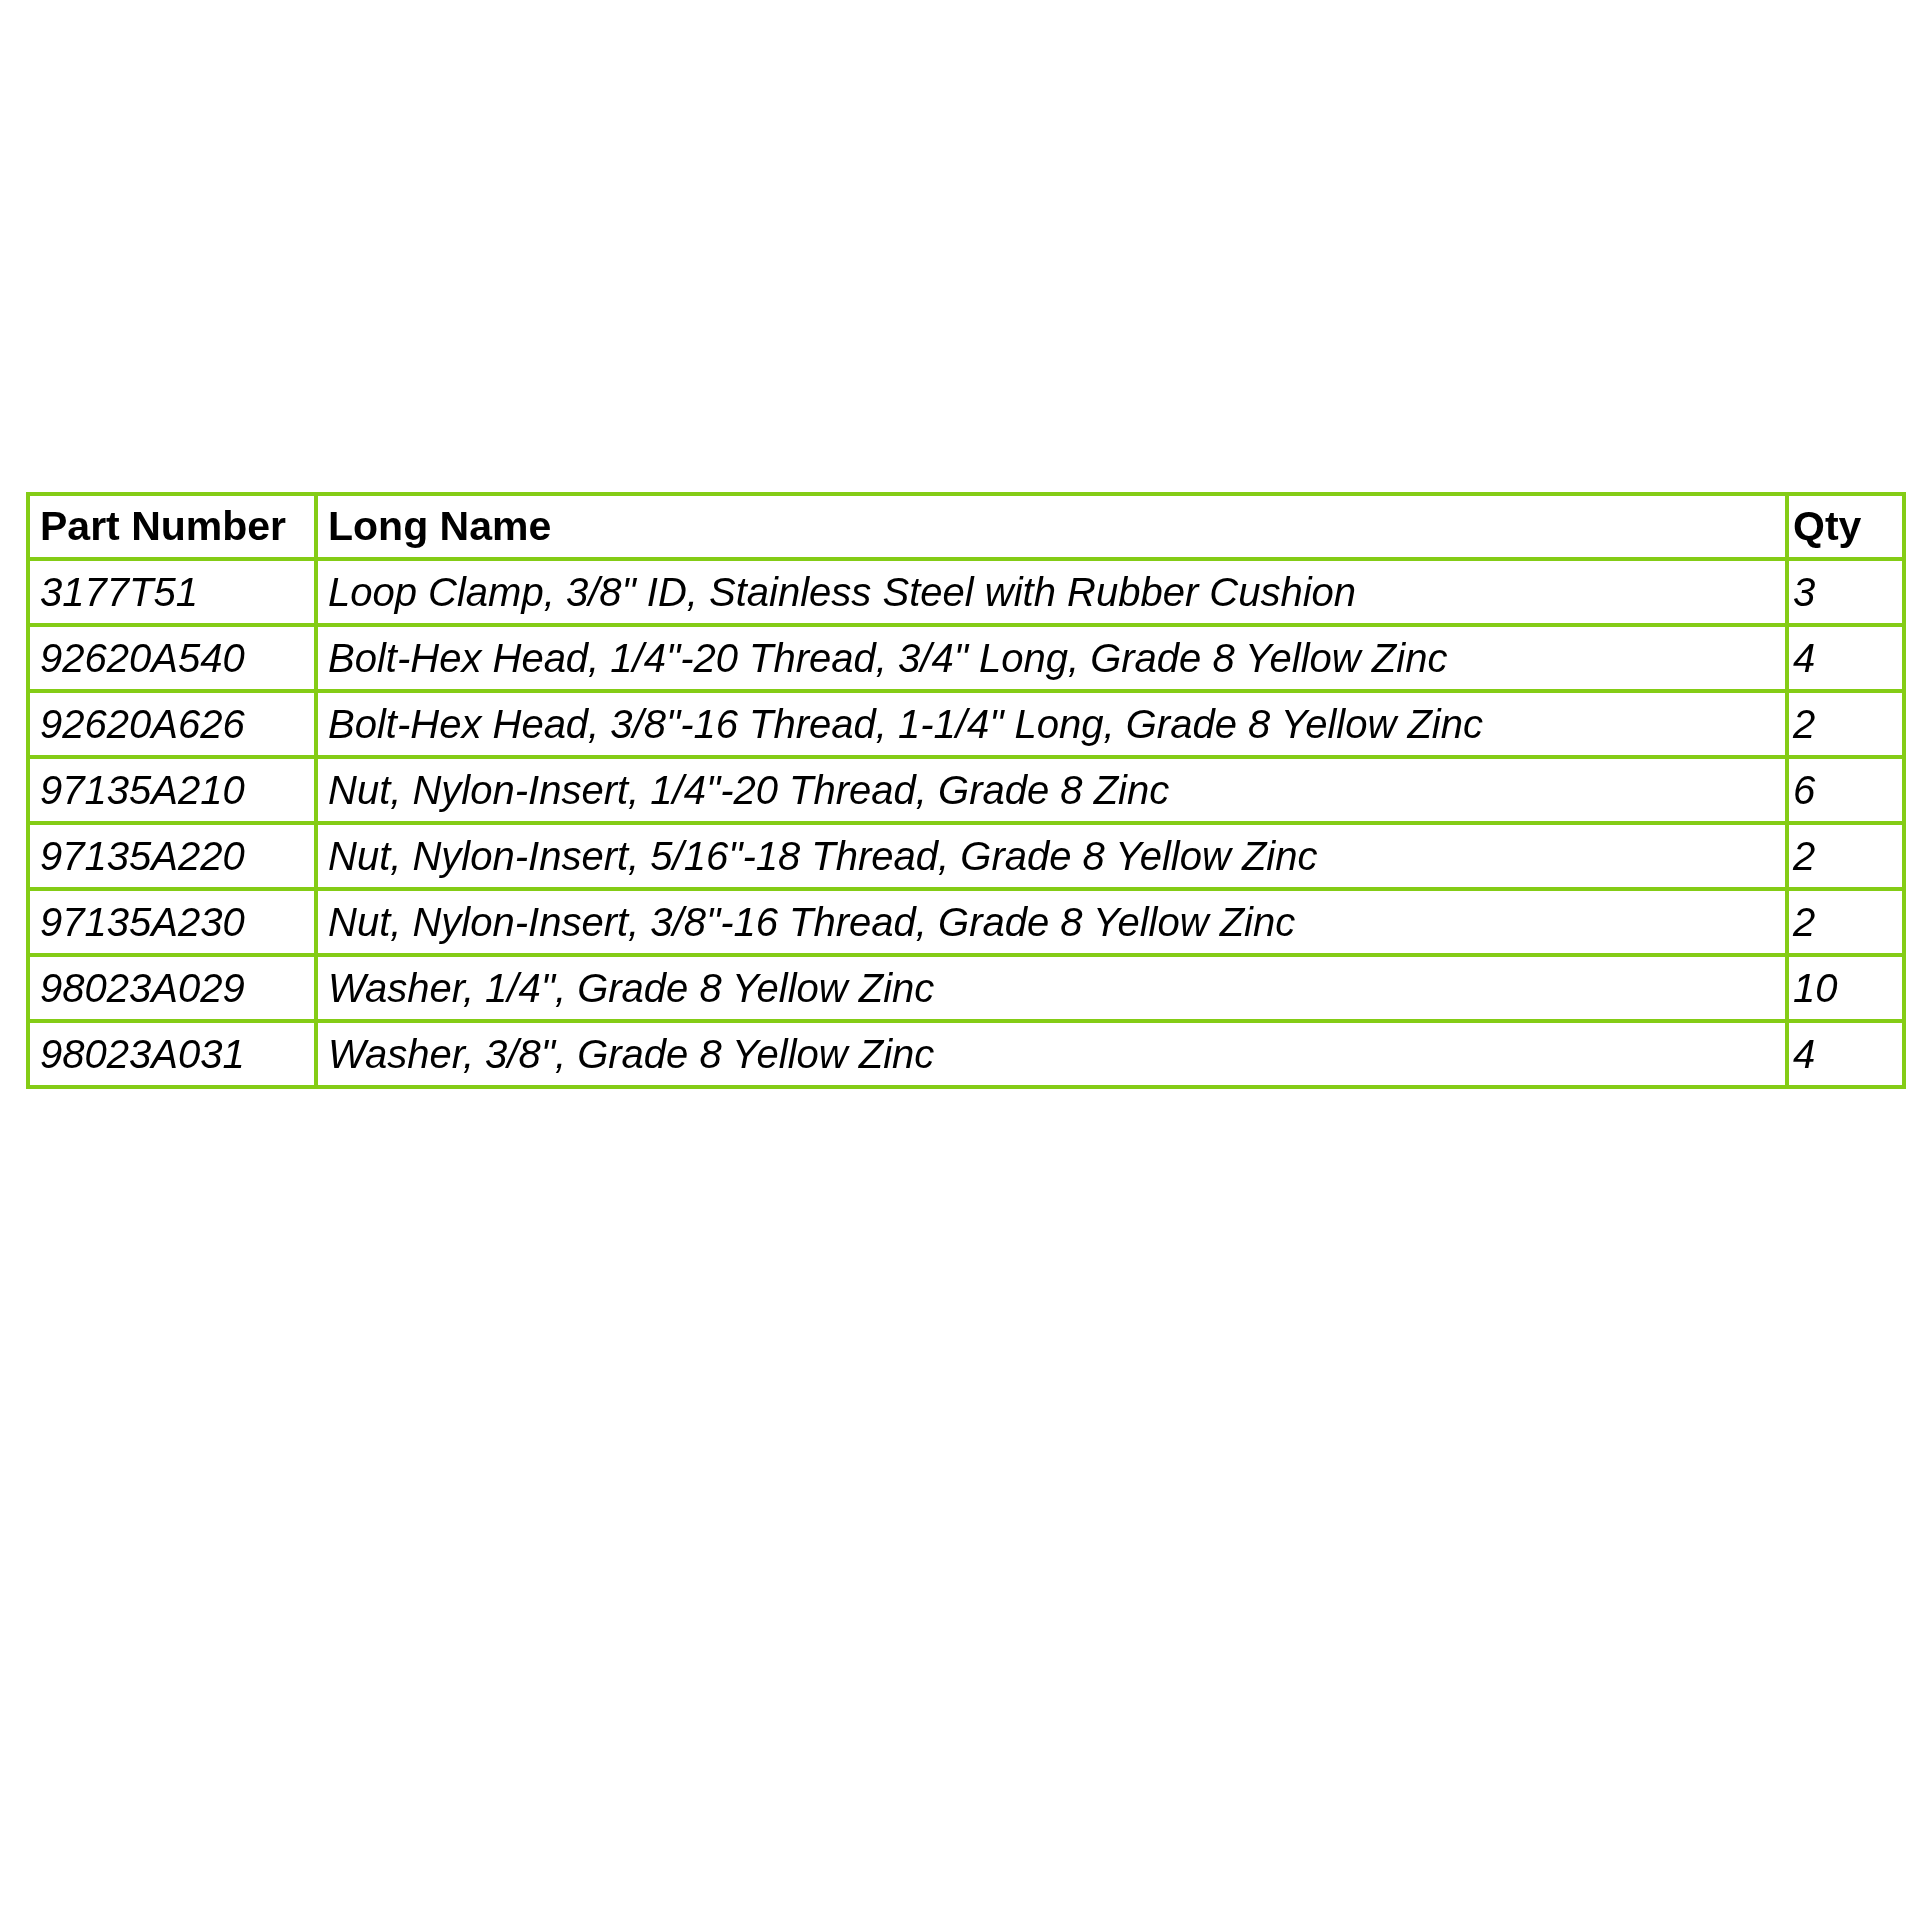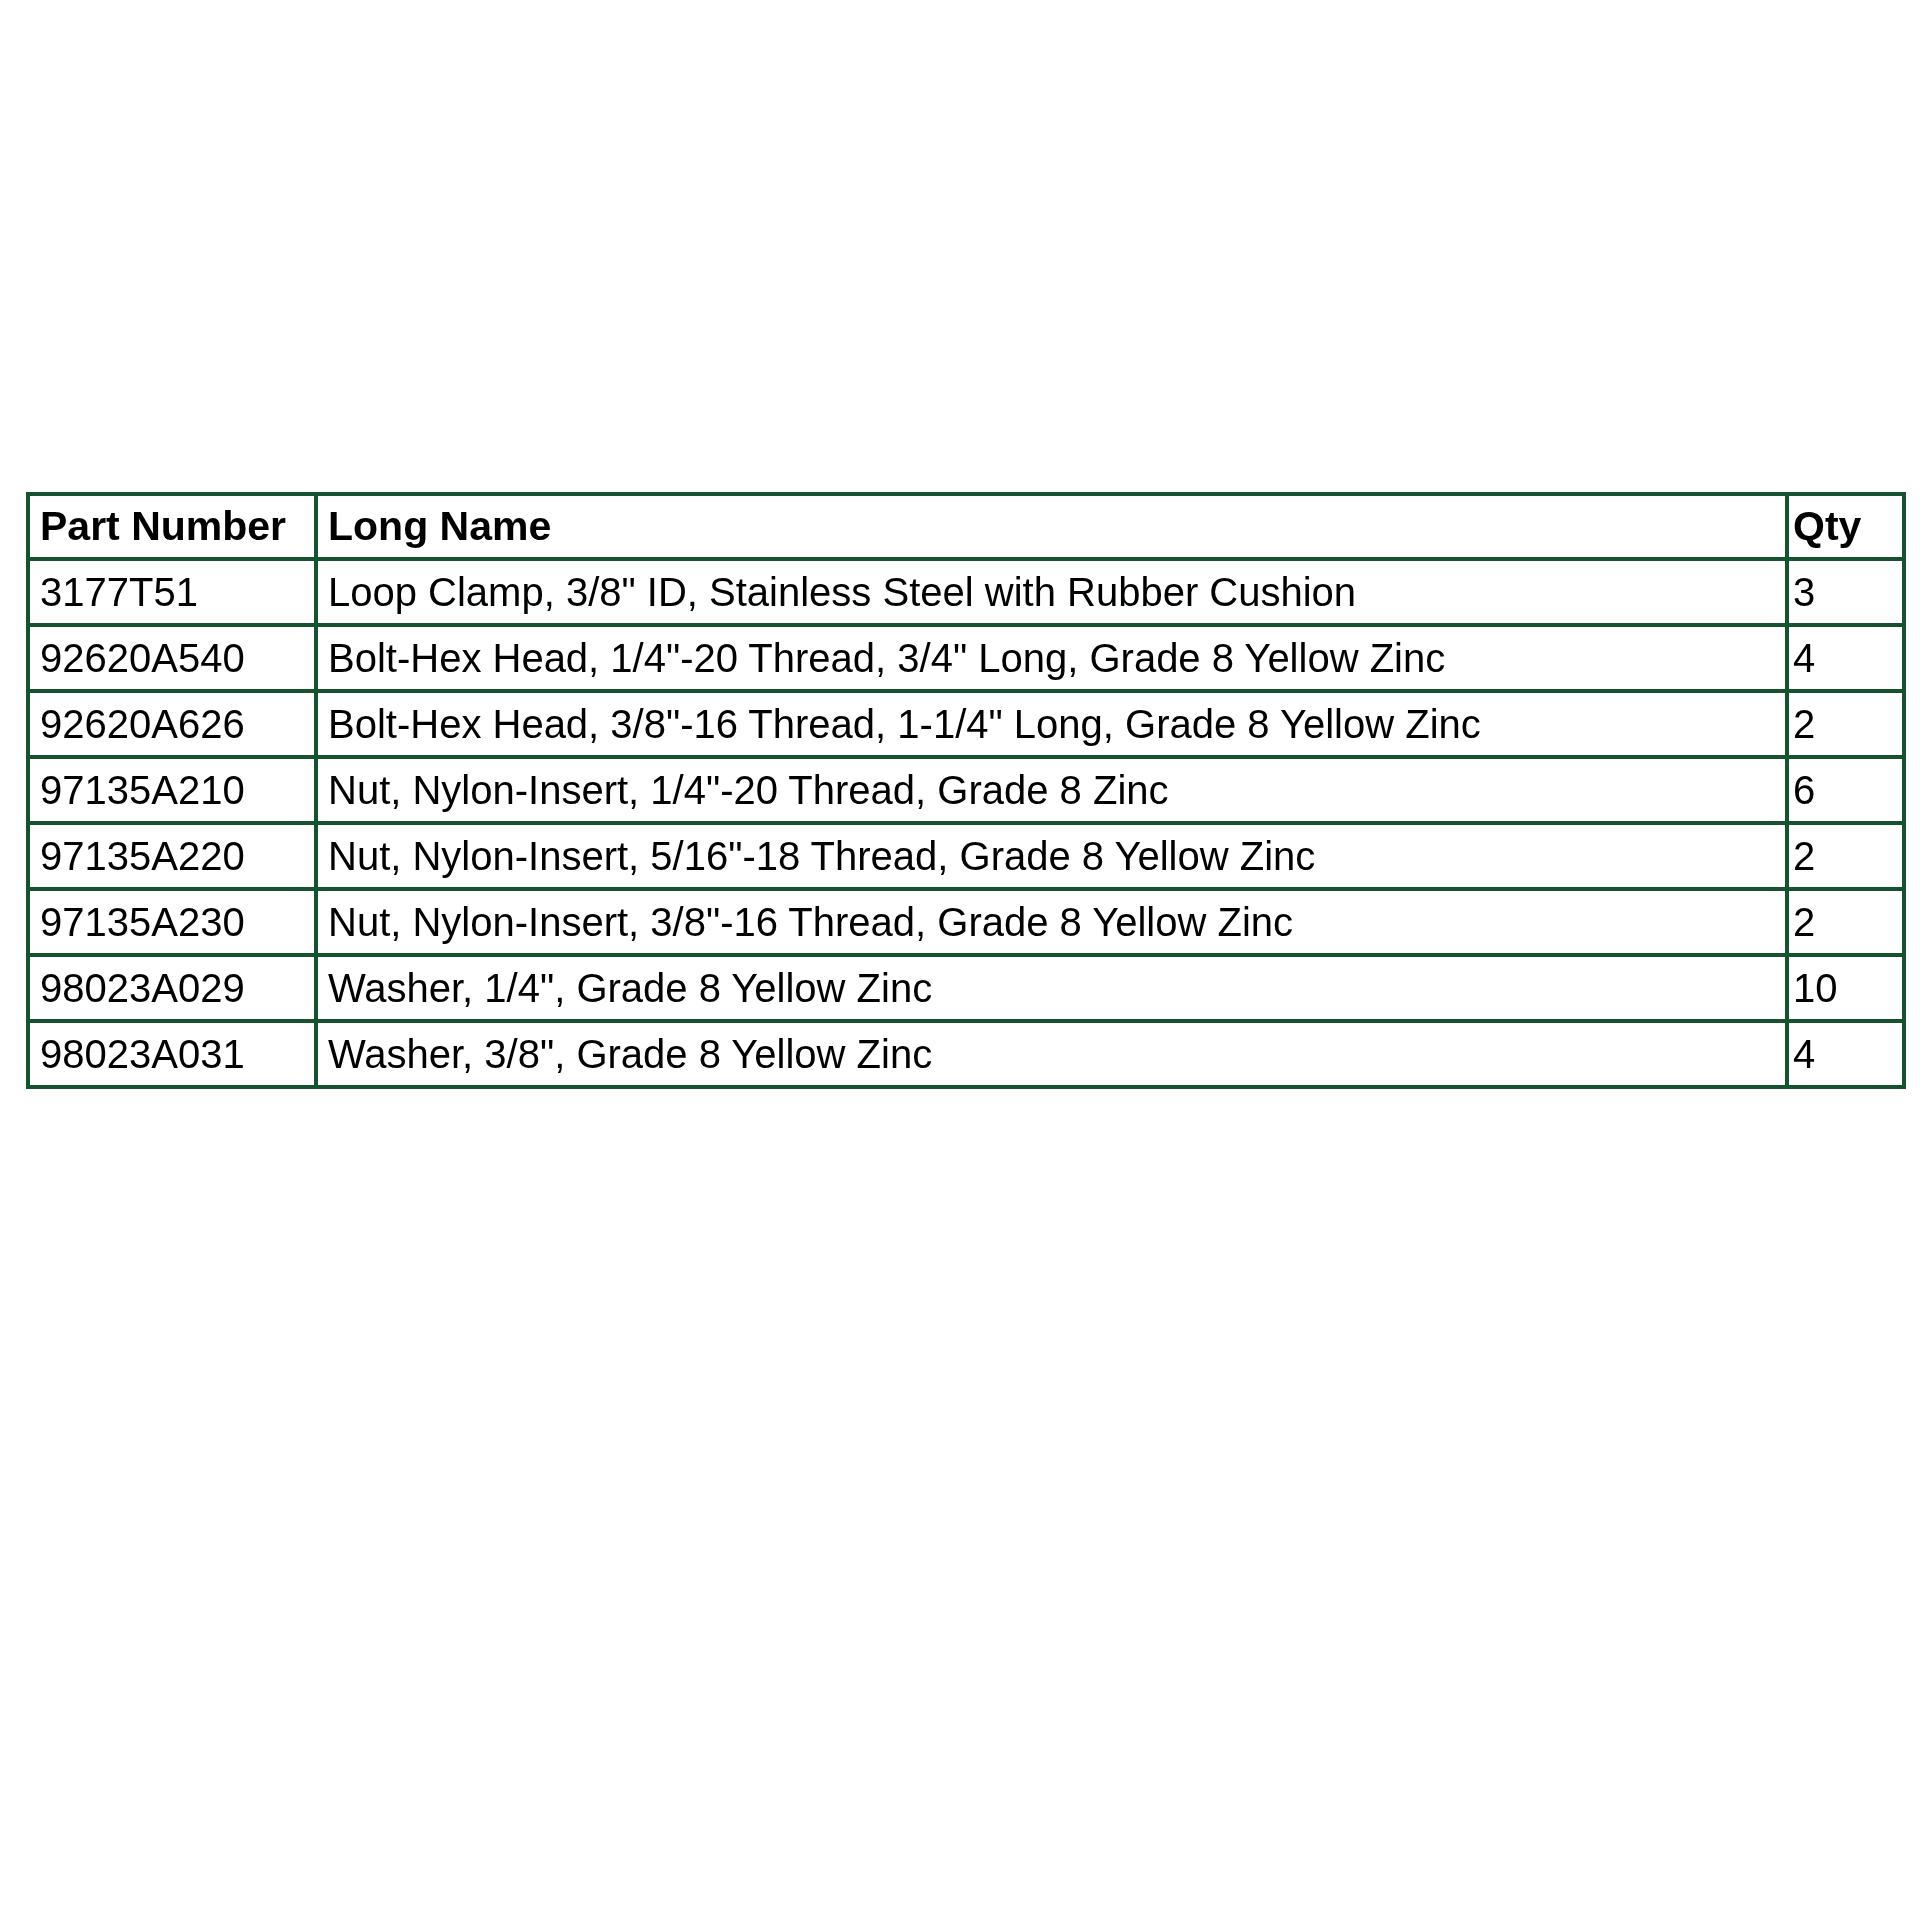--- a/index.html
+++ b/index.html
@@ -22,28 +22,28 @@
     border-collapse: collapse;
     table-layout: fixed;
     background: #ffffff;
   }
   .parts-table col.col-part-number { width: 288px; }
   .parts-table col.col-part-name   { width: 1471px; }
   .parts-table col.col-qty         { width: 117px; }
 
   .parts-table th,
   .parts-table td {
-    border: 4px solid #14532d;
+    border: 4px solid #84cc16;
     padding: 0 10px;
     vertical-align: middle;
     white-space: nowrap;
     overflow: hidden;
   }
   .parts-table thead tr { height: 65px; }
-  .parts-table tbody tr { height: 66px; }
+  .parts-table tbody tr { height: 66px; font-style: italic; }
 
   .parts-table th {
     font-size: 41px;
     font-weight: 700;
     text-align: left;
   }
   .parts-table td {
     font-size: 40px;
     font-weight: 400;
     text-align: left;

